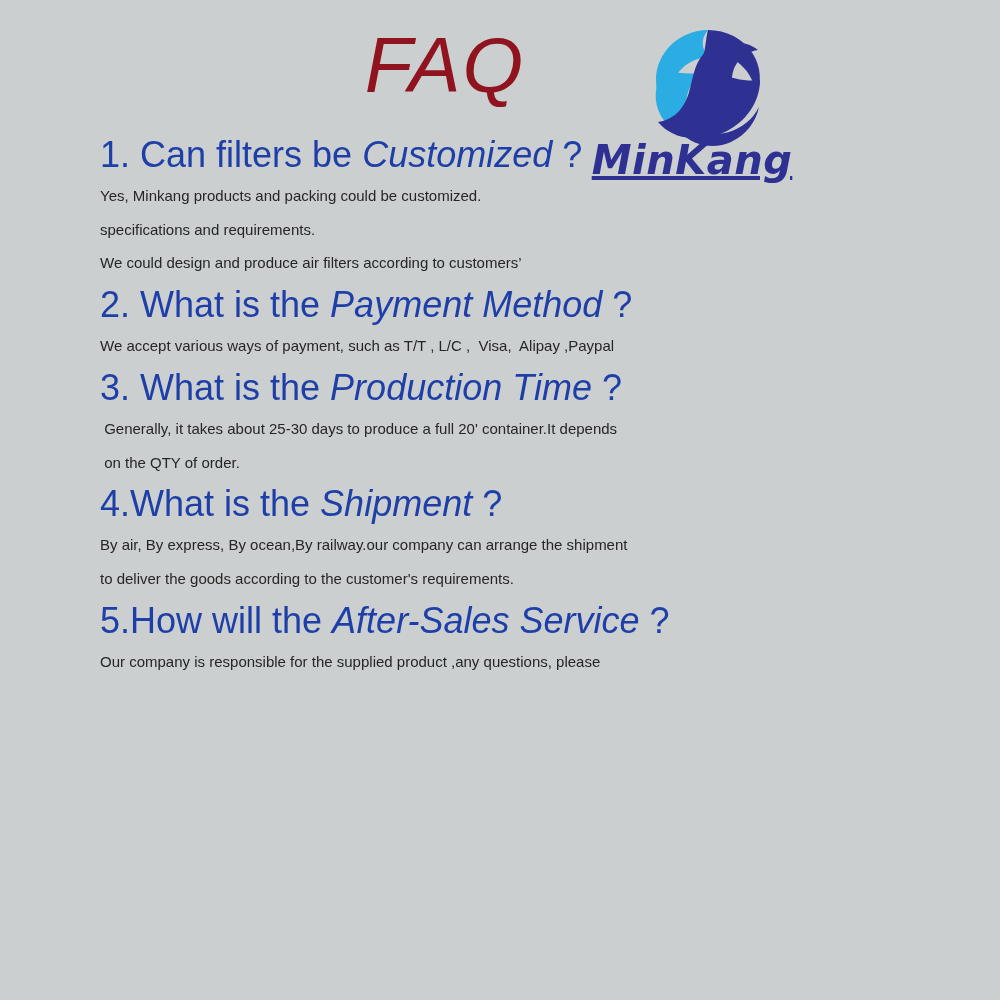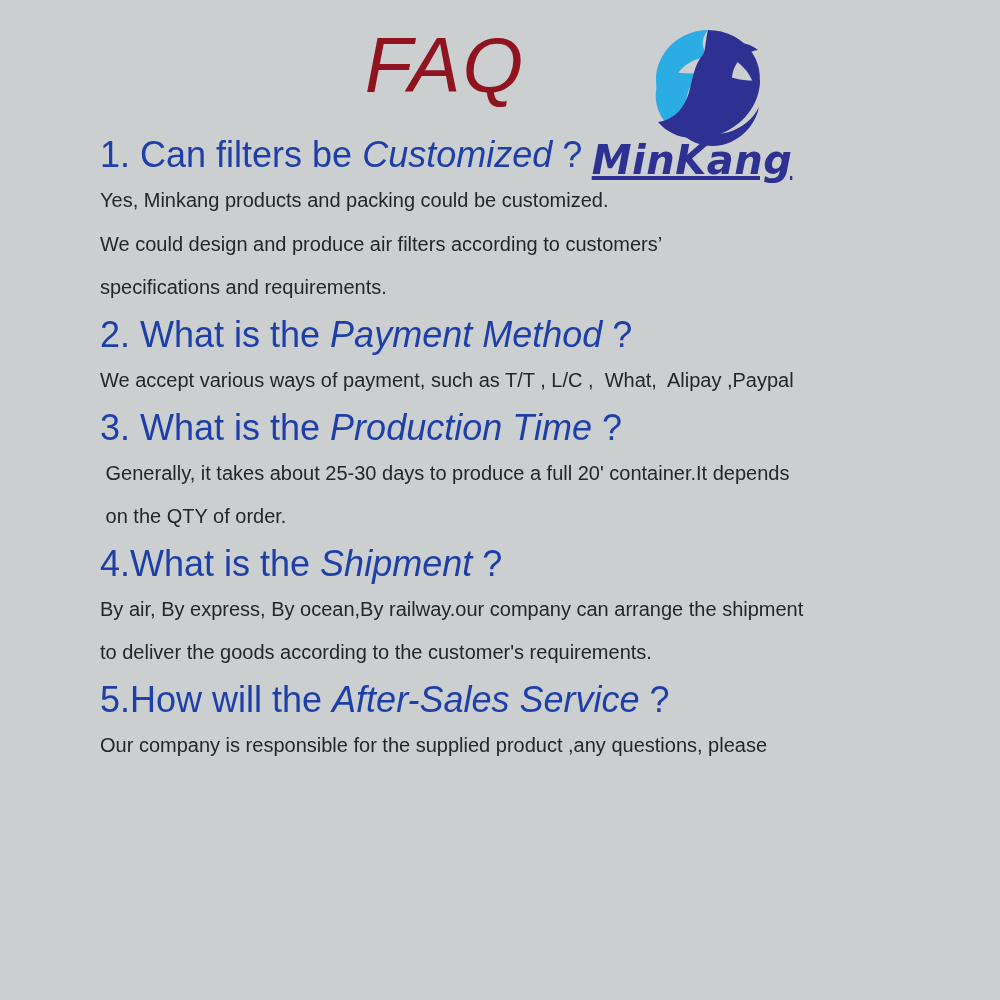--- a/index.html
+++ b/index.html
@@ -92,21 +92,21 @@
     color: #1f3fa8;
     line-height: 1.28;
     margin: 0;
     white-space: pre;
   }
   .question .em {
     font-style: italic;
   }
   .answer {
     font-family: "Liberation Sans", sans-serif;
-    font-size: 20px;
+    font-size: 15px;
     font-weight: 400;
     color: #262626;
     line-height: 1.98;
     margin: 3px 0 4px 0;
     white-space: pre-wrap;
   }
 </style>
 </head>
 <body>
 
@@ -150,27 +150,27 @@
       </div>
       <div class="logo-wordmark">MinKang</div>
     </div>
   </div>
 
   <div class="faq-body">
 
     <div class="qa-block">
       <div class="question"><span>1. </span><span>Can filters be </span><span class="em">Customized</span><span> ?</span></div>
       <div class="answer">Yes, Minkang products and packing could be customized.</div>
+      <div class="answer">specifications and requirements.</div>
       <div class="answer">We could design and produce air filters according to customers’</div>
-      <div class="answer">specifications and requirements.</div>
     </div>
 
     <div class="qa-block">
       <div class="question"><span>2. </span><span>What is the </span><span class="em">Payment Method</span><span> ?</span></div>
-      <div class="answer">We accept various ways of payment, such as T/T , L/C ,  What,  Alipay ,Paypal</div>
+      <div class="answer">We accept various ways of payment, such as T/T , L/C ,  Visa,  Alipay ,Paypal</div>
     </div>
 
     <div class="qa-block">
       <div class="question"><span>3. </span><span>What is the </span><span class="em">Production Time</span><span> ?</span></div>
       <div class="answer"> Generally, it takes about 25-30 days to produce a full 20' container.It depends</div>
       <div class="answer"> on the QTY of order.</div>
     </div>
 
     <div class="qa-block">
       <div class="question"><span>4.</span><span>What is the </span><span class="em">Shipment</span><span> ?</span></div>

